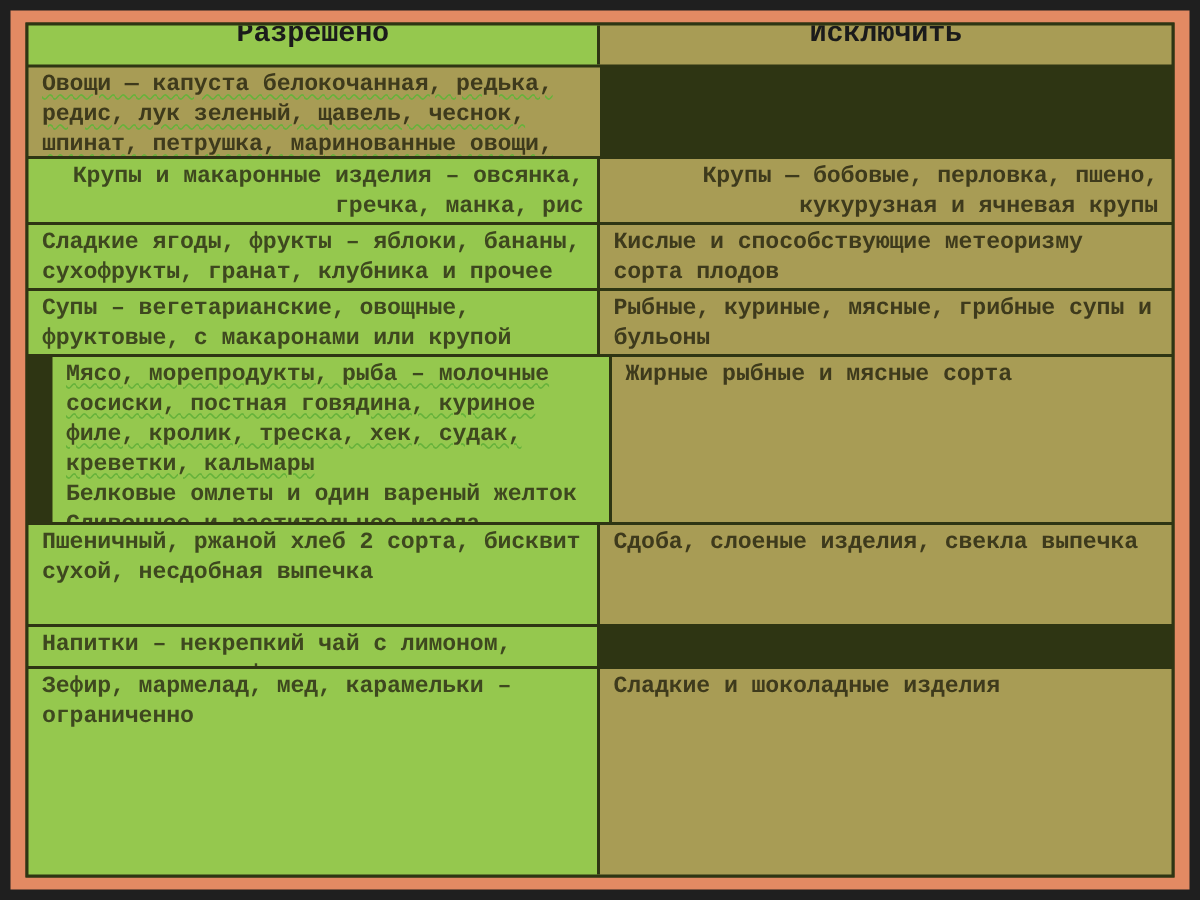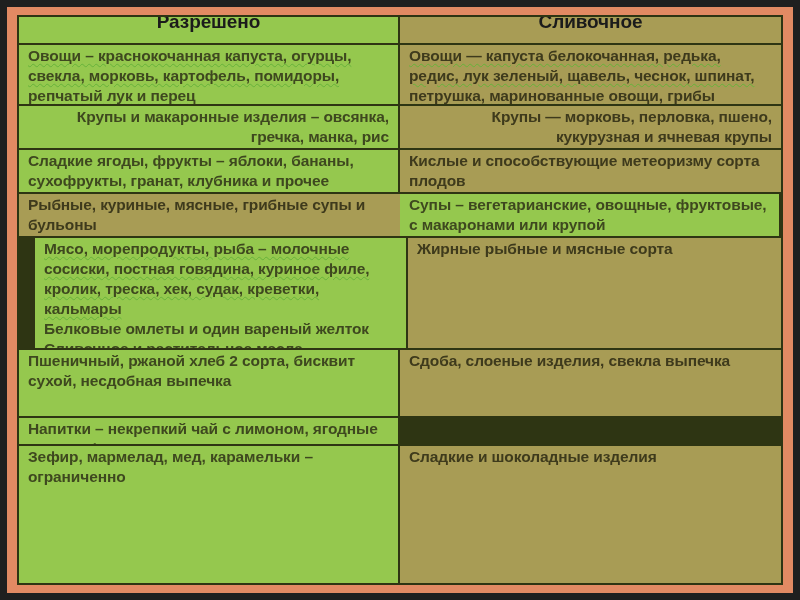--- a/index.html
+++ b/index.html
@@ -35,20 +35,21 @@
   .row { display: flex; border-bottom: 2px solid var(--border); flex: 0 0 auto; }
   .row:last-child { border-bottom: none; flex: 1 1 auto; }
   .cell {
     width: 50%;
     padding: 1px 9px 16px 9px;
     overflow: hidden;
     font-size: 15.5px;
     line-height: 20px;
     font-weight: bold;
     letter-spacing: -0.1px;
+    font-family: Liberation Mono, monospace;
   }
   .cell.allowed {
     background: var(--allowed-bg);
     color: var(--allowed-text);
     border-right: 2px solid var(--border);
   }
   .cell.excluded {
     background: var(--excluded-bg);
     color: var(--excluded-text);
   }
@@ -78,38 +79,37 @@
     text-underline-offset: 2px;
   }
 </style>
 </head>
 <body>
 
 <div class="frame">
   <div class="diet-table">
     <div class="row header-row">
       <div class="cell allowed">Разрешено</div>
-      <div class="cell excluded">Сливочное</div>
+      <div class="cell excluded">Исключить</div>
     </div>
     <div class="body-rows">
         <div class="row">
-    <div class="cell allowed"><span class="wavy">Овощи – краснокочанная капуста, огурцы, свекла, морковь, картофель, помидоры, репчатый лук и перец</span></div>
     <div class="cell excluded"><span class="wavy">Овощи — капуста белокочанная, редька, редис, лук зеленый, щавель, чеснок, шпинат, петрушка, маринованные овощи, грибы</span></div>
   </div>
         <div class="row">
     <div class="cell allowed"><span>Крупы и макаронные изделия – овсянка, гречка, манка, рис</span></div>
-    <div class="cell excluded"><span>Крупы — морковь, перловка, пшено, кукурузная и ячневая крупы</span></div>
+    <div class="cell excluded"><span>Крупы — бобовые, перловка, пшено, кукурузная и ячневая крупы</span></div>
   </div>
         <div class="row">
     <div class="cell allowed"><span>Сладкие ягоды, фрукты – яблоки, бананы, сухофрукты, гранат, клубника и прочее</span></div>
     <div class="cell excluded"><span>Кислые и способствующие метеоризму сорта плодов</span></div>
   </div>
         <div class="row">
+    <div class="cell allowed"><span>Супы – вегетарианские, овощные, фруктовые, с макаронами или крупой</span></div>
     <div class="cell excluded"><span>Рыбные, куриные, мясные, грибные супы и бульоны</span></div>
-    <div class="cell allowed"><span>Супы – вегетарианские, овощные, фруктовые, с макаронами или крупой</span></div>
   </div>
         <div class="row">
     <div class="cell allowed"><span class="wavy">Мясо, морепродукты, рыба – молочные сосиски, постная говядина, куриное филе, кролик, треска, хек, судак, креветки, кальмары</span><br><span>Белковые омлеты и один вареный желток</span><br><span>Сливочное и растительное масла</span></div>
     <div class="cell excluded"><span>Жирные рыбные и мясные сорта</span></div>
   </div>
         <div class="row">
     <div class="cell allowed"><span>Пшеничный, ржаной хлеб 2 сорта, бисквит сухой, несдобная выпечка</span></div>
     <div class="cell excluded"><span>Сдоба, слоеные изделия, свекла выпечка</span></div>
   </div>
         <div class="row">

